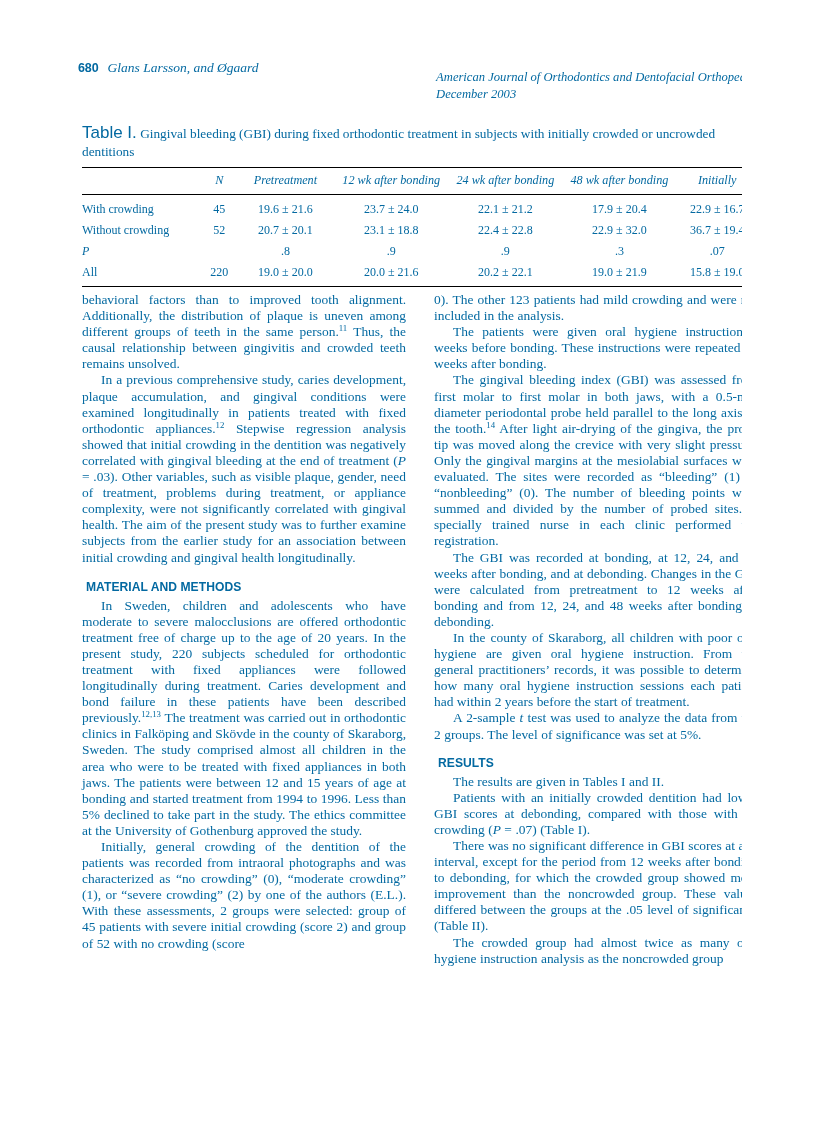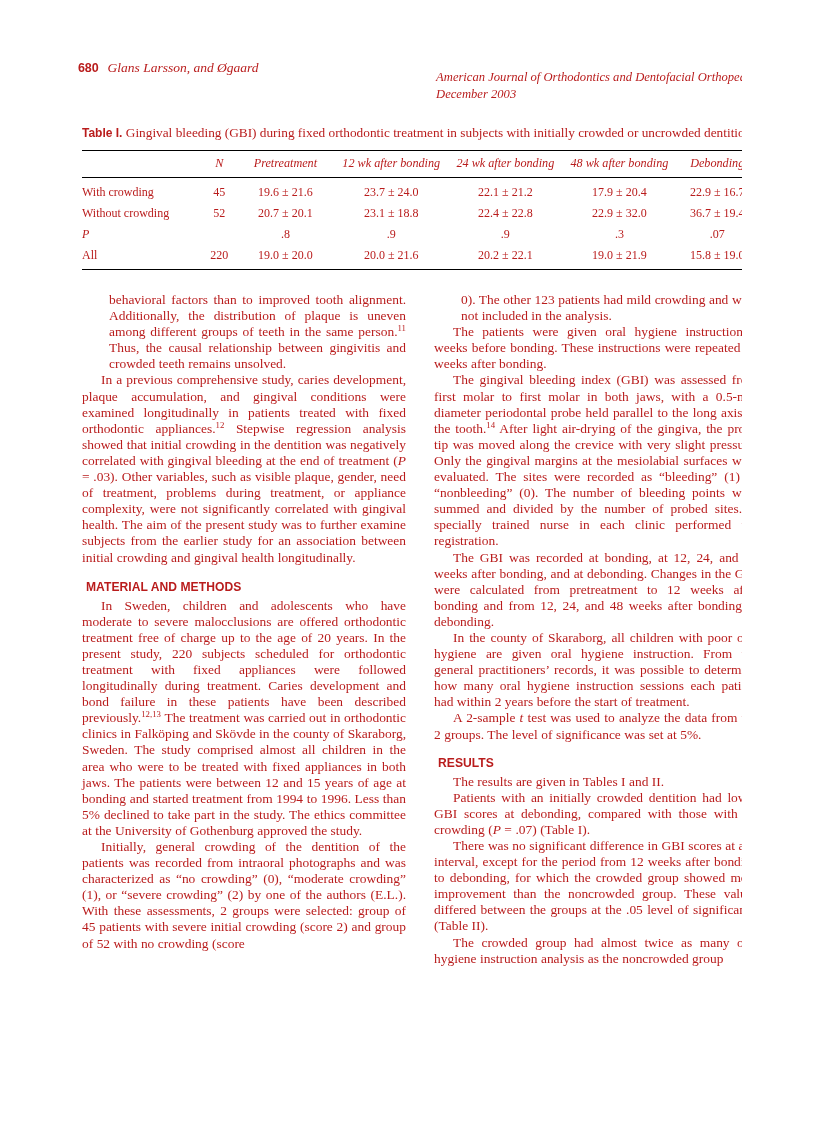--- a/index.html
+++ b/index.html
@@ -7,21 +7,21 @@
     padding: 0;
     background: #ffffff;
   }
   .page {
     position: relative;
     width: 742px;
     height: 1122px;
     background: #ffffff;
     overflow: hidden;
     font-family: "Liberation Serif", "DejaVu Serif", serif;
-    color: #b91c1c;
+    color: #0369a1;
   }
 
   
   .running-head {
     position: absolute;
     left: 78px;
     top: 60px;
     width: 682px;
     display: flex;
     justify-content: space-between;
@@ -61,22 +61,22 @@
     width: 676px;
   }
   .table-caption {
     font-size: 13.3px;
     line-height: 17.5px;
     margin-bottom: 7px;
     text-align: left;
   }
   .table-caption .tlabel {
     font-family: "Liberation Sans", "DejaVu Sans", sans-serif;
-    font-weight: bold;
-    font-size: 12px;
+    font-weight: normal;
+    font-size: 17px;
   }
   table.gbi {
     width: 676px;
     border-collapse: collapse;
     font-size: 12.3px;
   }
   table.gbi thead th {
     font-style: italic;
     font-weight: normal;
     font-size: 12.2px;
@@ -138,21 +138,20 @@
     margin: 0;
     font-size: 13.45px;
     line-height: 16.1px;
     text-align: justify;
     text-indent: 19px;
     hyphens: none;
     word-spacing: 0.1px;
   }
   p.para.noindent {
     text-indent: 0;
-    margin-left: 27px;
   }
   h2.sect {
     font-family: "Liberation Sans", "DejaVu Sans", sans-serif;
     font-weight: bold;
     font-size: 12.1px;
     margin: 14px 0 3px 4px;
     line-height: 15px;
     letter-spacing: 0.05px;
   }
   h2.sect.tight-top {
@@ -197,21 +196,21 @@
           <col class="c-deb">
       </colgroup>
       <thead>
         <tr>
           <th class="rowhead-col"></th>
           <th>N</th>
           <th>Pretreatment</th>
           <th>12 wk after bonding</th>
           <th>24 wk after bonding</th>
           <th>48 wk after bonding</th>
-          <th>Debonding</th>
+          <th>Initially</th>
         </tr>
       </thead>
       <tbody>
         <tr>
           <td class="rowlabel">With crowding</td>
           <td>45</td>
           <td>19.6 ± 21.6</td>
           <td>23.7 ± 24.0</td>
           <td>22.1 ± 21.2</td>
           <td>17.9 ± 20.4</td>

